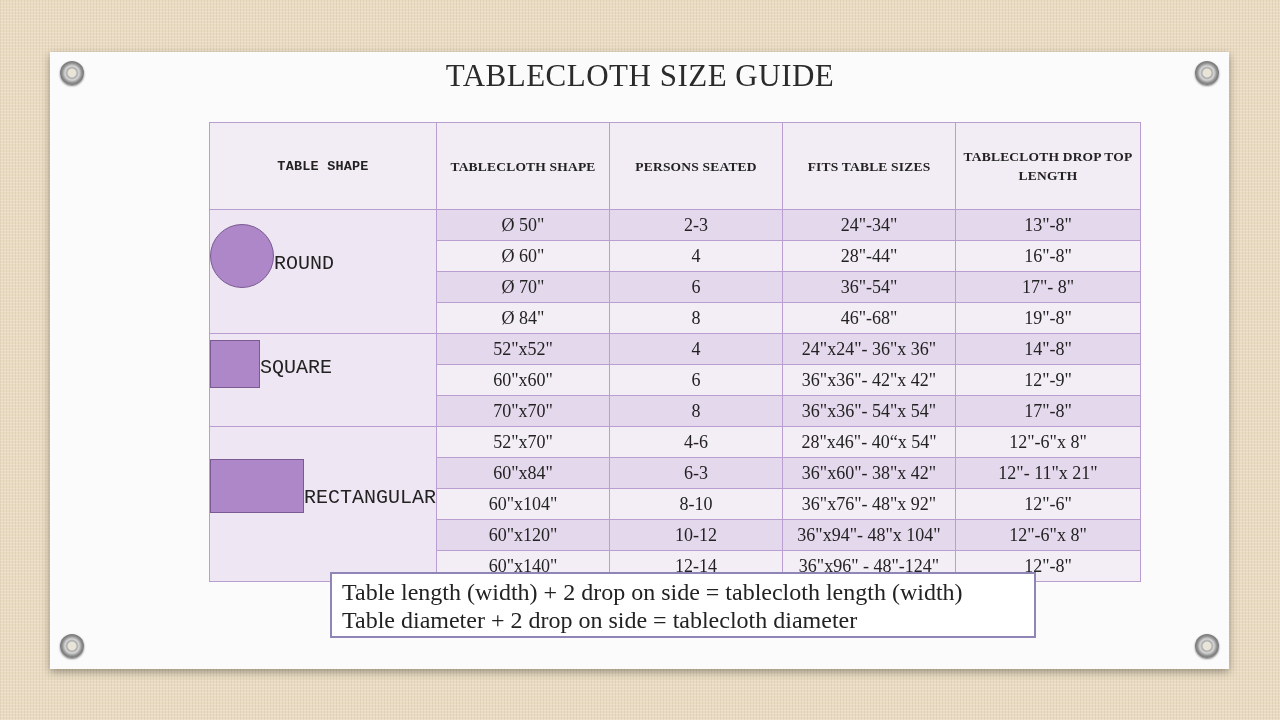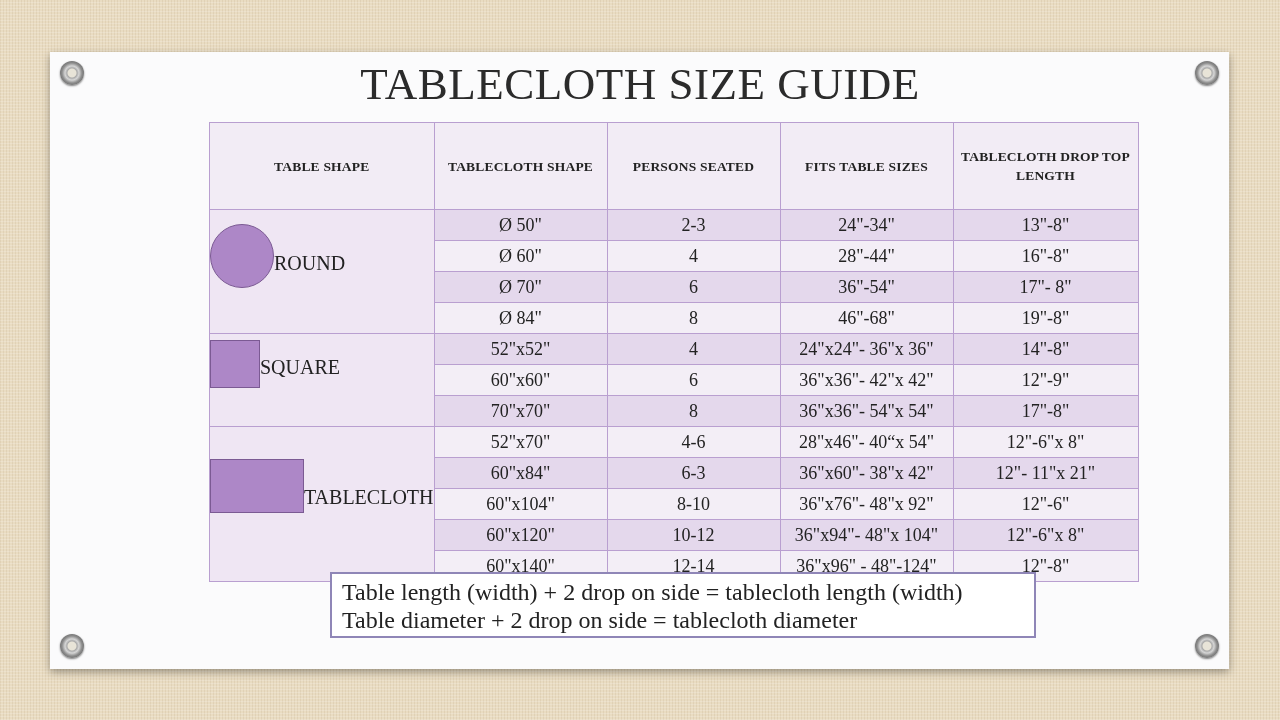--- a/index.html
+++ b/index.html
@@ -7,26 +7,26 @@
     background:#e9dcc2;
     background-image:
       repeating-linear-gradient(0deg, rgba(255,255,255,0.18) 0 1px, transparent 1px 3px),
       repeating-linear-gradient(90deg, rgba(160,130,90,0.12) 0 1px, transparent 1px 3px);
     font-family:"Liberation Serif","DejaVu Serif",serif;color:#222;}
   .banner{position:absolute;left:50px;top:52px;width:1179px;height:617px;background:#fbfbfc;
     box-shadow:0 3px 8px rgba(0,0,0,0.35);}
   .grommet{position:absolute;width:24px;height:24px;border-radius:50%;
     background:radial-gradient(circle, #e8e4d8 0 4px, #aaa 5px, #d6d6d6 7px, #8c8c8c 10px, #777 12px);
     box-shadow:0 1px 2px rgba(0,0,0,0.5);}
-  .title{position:absolute;left:0;right:0;top:58px;text-align:center;font-size:45px;letter-spacing:0.5px;color:#2b2b2b;}
+  .title{position:absolute;left:0;right:0;top:58px;text-align:center;font-size:31px;letter-spacing:0.5px;color:#2b2b2b;}
   table{position:absolute;left:209px;top:122px;border-collapse:collapse;font-size:18px;}
   td,th{border:1px solid #b99fd0;text-align:center;padding:0;}
   th{height:62px;background:#f2ecf5;font-size:13.5px;font-weight:bold;letter-spacing:0.2px;line-height:19px;}
   td{height:30px;}
-  .c0{width:172px;} .c1{width:172px;} .c2{width:172px;margin-top:20px;} .c3{width:172px;} .c4{width:172px;}
+  .c0{width:172px;font-family:Liberation Mono, monospace;} .c1{width:172px;} .c2{width:172px;margin-top:20px;} .c3{width:172px;} .c4{width:172px;}
   .shape-cell{background:#efe6f3;vertical-align:top;position:relative;}
   tr.odd td.v{background:#e4d8ec;}
   tr.even td.v{background:#f3eef6;}
   .shape-wrap{display:flex;flex-direction:row;align-items:center;}
   .shape-label{font-size:20px;}
   .circle{width:62px;height:62px;border-radius:50%;background:#ad87c7;border:1.5px solid #7b5a93;}
   .square{width:48px;height:46px;background:#ad87c7;border:1.5px solid #7b5a93;}
   .rect{width:92px;height:52px;background:#ad87c7;border:1.5px solid #7b5a93;}
   .note{position:absolute;left:330px;top:572px;width:706px;height:66px;border:2px solid #8f86b7;background:#fff;
     box-sizing:border-box;padding:4px 10px;font-size:24px;line-height:28px;}
@@ -105,21 +105,21 @@
       <tr class="odd">
         <td class="v c1">70"x70"</td>
         <td class="v c2">8</td>
         <td class="v c3">36"x36"- 54"x 54"</td>
         <td class="v c4">17"-8"</td>
       </tr>
       <tr class="even">
         <td rowspan="5" class="shape-cell c0">
           <div class="shape-wrap" style="padding-top: 32px;">
             <div class="rect"></div>
-            <div class="shape-label" style="margin-top: 22px;">TABLECLOTH</div>
+            <div class="shape-label" style="margin-top: 22px;">RECTANGULAR</div>
           </div>
         </td>
         <td class="v c1">52"x70"</td>
         <td class="v c2">4-6</td>
         <td class="v c3">28"x46"- 40“x 54"</td>
         <td class="v c4">12"-6"x 8"</td>
       </tr>
       <tr class="odd">
         <td class="v c1">60"x84"</td>
         <td class="v c2">6-3</td>

